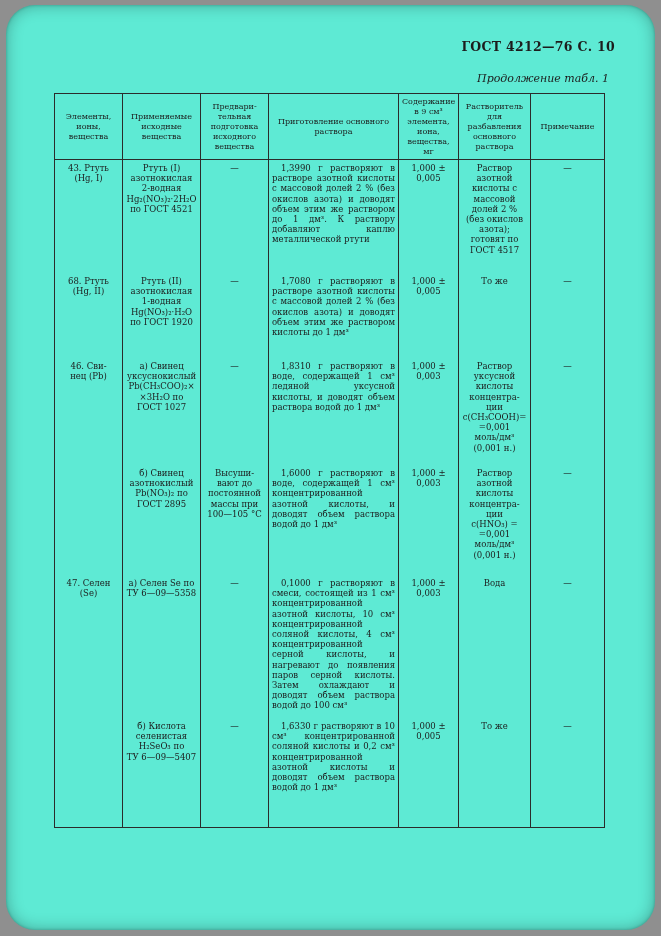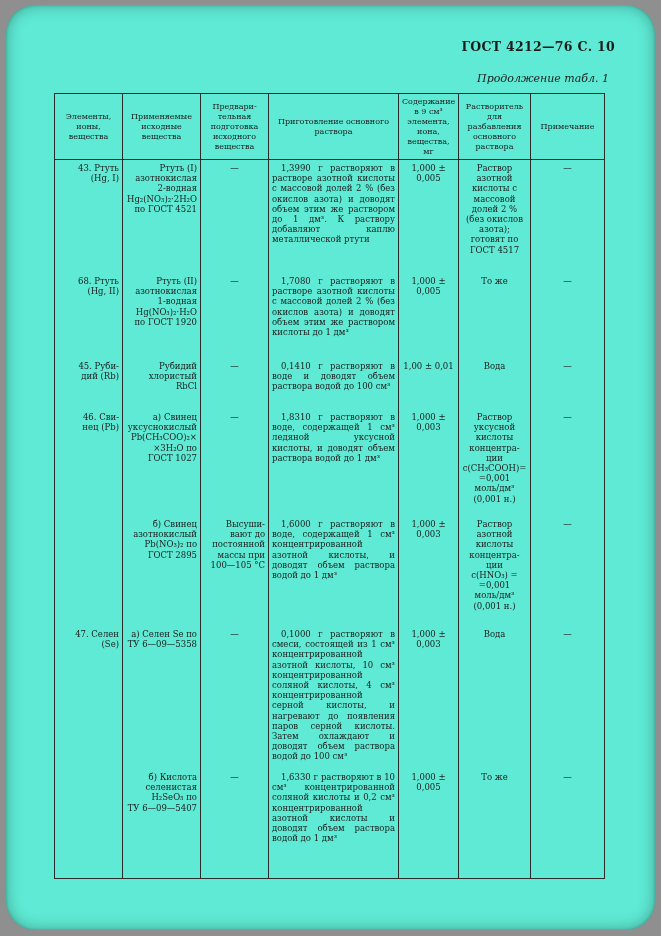--- a/index.html
+++ b/index.html
@@ -52,21 +52,21 @@
   }
   th{
     border-bottom:1px solid #2b2b2b;
     font-weight:normal;
     text-align:center;
     font-size:8px;
     height:58px;
     vertical-align:middle;
     line-height:1.25;
   }
-  td.a-left{text-align:right}
+  td.a-left{text-align:center}
   td.a-center{text-align:center}
   td.a-just{text-align:justify;text-indent:9px;margin-left:44px;}
   tr.r0 td{height:108px}
   tr.r1 td{height:80px}
   tr.r2 td{height:46px}
   tr.r3 td{height:102px}
   tr.r4 td{height:105px}
   tr.r5 td{height:138px}
   tr.r6 td{height:104px}
 </style>
@@ -147,31 +147,20 @@
 азотнокислая
 1-водная
 Hg(NO₃)₂·H₂O
 по ГОСТ 1920</td>
         <td class="a-center">—</td>
         <td class="a-just">1,7080 г растворяют в растворе азотной кислоты с массовой долей 2 % (без окислов азота) и доводят объем этим же раствором кислоты до 1 дм³</td>
         <td class="a-center">1,000 ± 0,005</td>
         <td class="a-center">То же</td>
         <td class="a-center">—</td>
       </tr>
-      <tr class="r2">
-        <td class="a-left">45. Руби-
-дий (Rb)</td>
-        <td class="a-left">Рубидий
-хлористый RbCl</td>
-        <td class="a-center">—</td>
-        <td class="a-just">0,1410 г растворяют в воде и доводят объем раствора водой до 100 см³</td>
-        <td class="a-center">1,00 ± 0,01</td>
-        <td class="a-center">Вода</td>
-        <td class="a-center">—</td>
-      </tr>
       <tr class="r3">
         <td class="a-left">46. Сви-
 нец (Pb)</td>
         <td class="a-left">а) Свинец
 уксуснокислый
 Pb(CH₃COO)₂×
 ×3H₂O по
 ГОСТ 1027</td>
         <td class="a-center">—</td>
         <td class="a-just">1,8310 г растворяют в воде, содержащей 1 см³ ледяной уксусной кислоты, и доводят объем раствора водой до 1 дм³</td>

